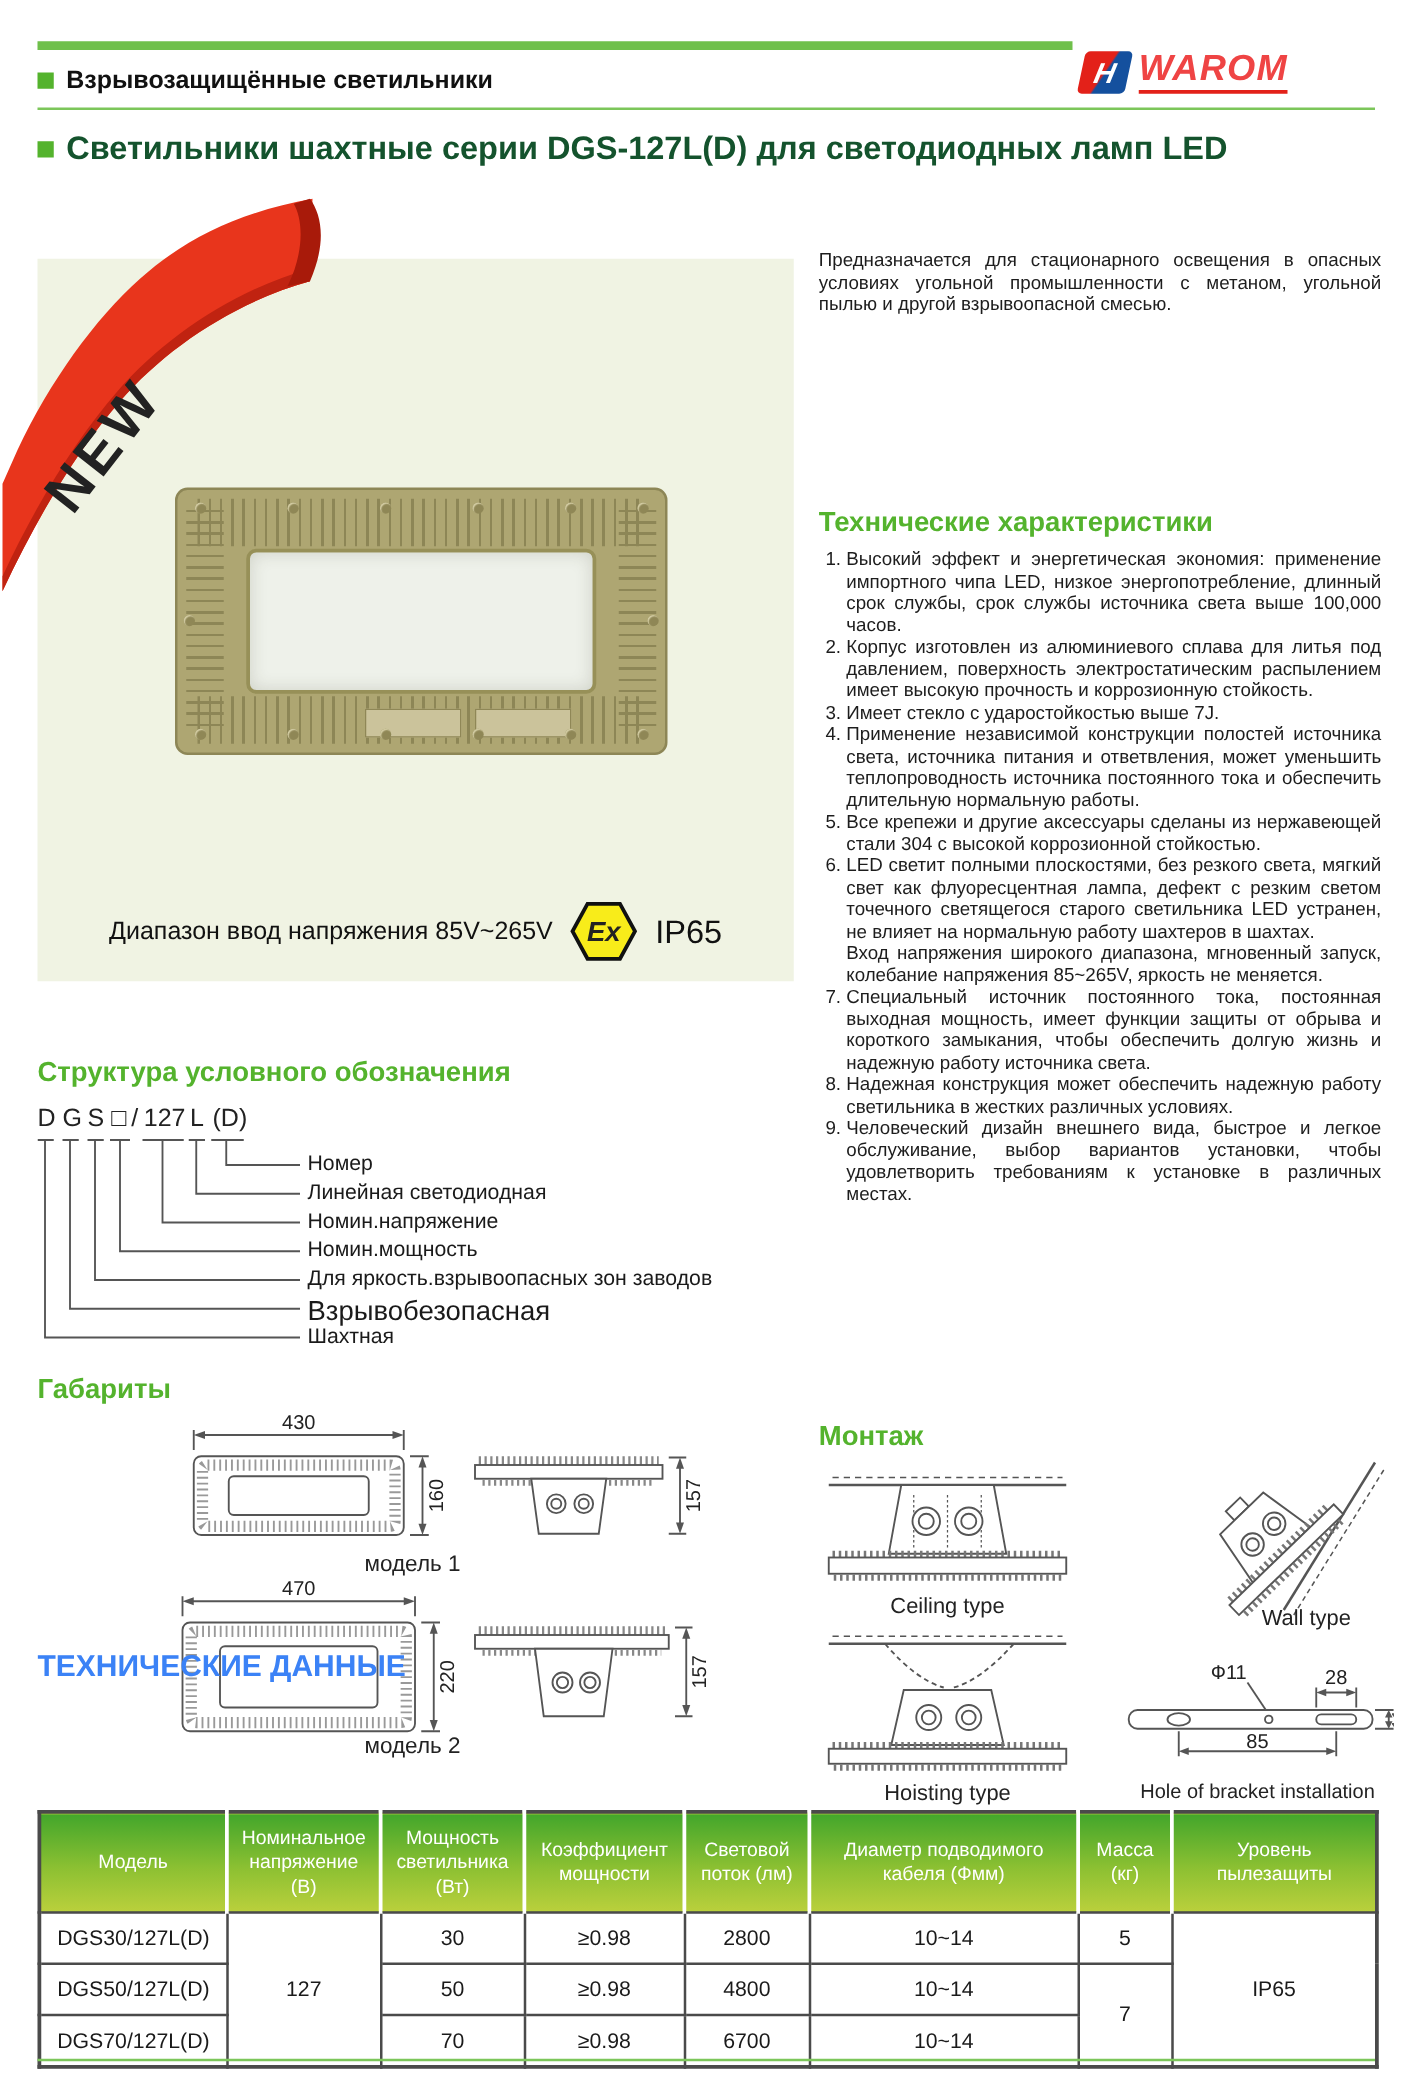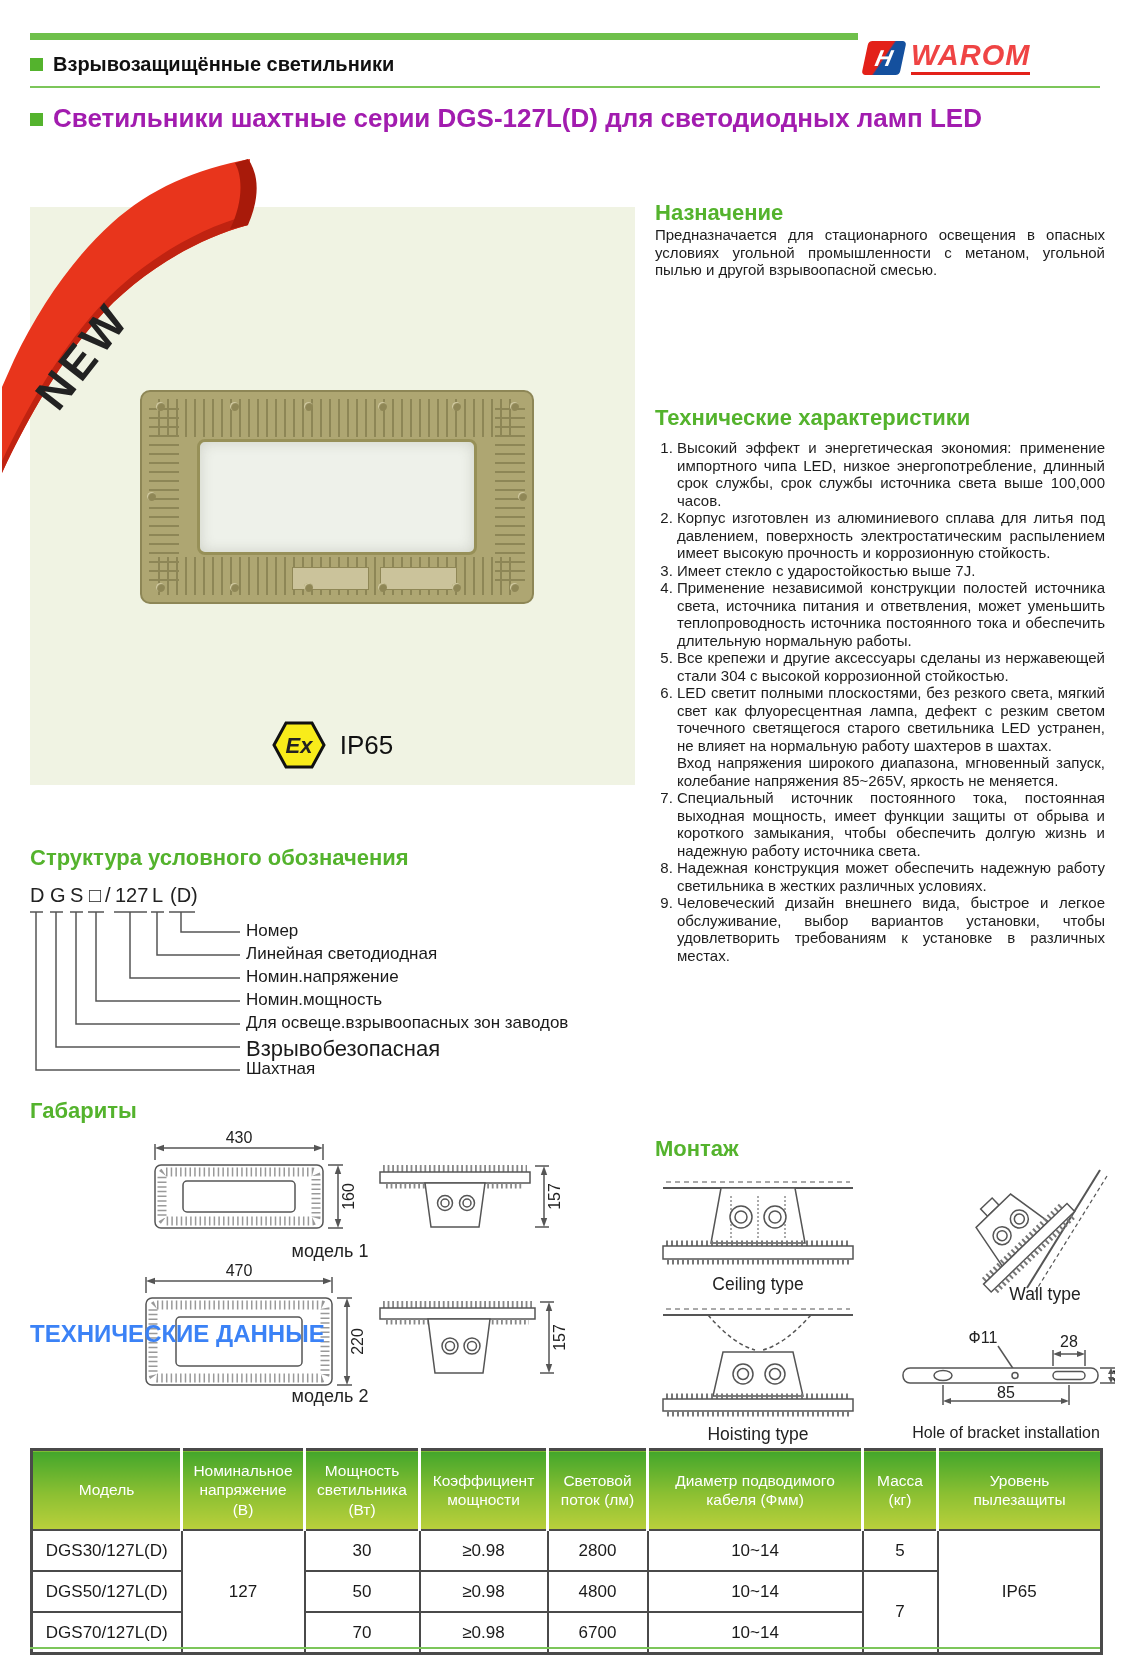--- a/index.html
+++ b/index.html
@@ -50,21 +50,21 @@
 
 <div class="abs" style="left:30px;top:53px;display:flex;align-items:center;">
   <span class="sq"></span>
   <span style="font-weight:bold;font-size:20px;color:#111;">Взрывозащищённые светильники</span>
 </div>
 
 <div class="abs" style="left:30px;top:86px;width:1070px;height:2px;background:#7cc65a;"></div>
 
 <div class="abs" style="left:30px;top:103px;display:flex;align-items:center;">
   <span class="sq" style="margin-top:2px;"></span>
-  <span style="font-weight:bold;font-size:26px;color:#a21caf;">Светильники шахтные серии DGS-127L(D) для светодиодных ламп LED</span>
+  <span style="font-weight:bold;font-size:26px;color:#14532d;">Светильники шахтные серии DGS-127L(D) для светодиодных ламп LED</span>
 </div>
 
 <div class="abs" style="left:30px;top:207px;width:605px;height:578px;background:#f0f3e3;">
 
   <div class="abs" style="left:110px;top:183px;width:390px;height:210px;background:#aea672;
               border:2px solid #8d8656;border-radius:10px;">
     <div class="lampstrip" style="left:16px;right:16px;top:7px;height:38px;
                 background:repeating-linear-gradient(90deg,#8d8656 0 2px,rgba(0,0,0,0) 2px 9px);"></div>
     <div class="lampstrip" style="left:16px;right:16px;bottom:7px;height:38px;
                 background:repeating-linear-gradient(90deg,#8d8656 0 2px,rgba(0,0,0,0) 2px 9px);"></div>
@@ -87,39 +87,39 @@
     <div class="screw" style="left:88px;bottom:10px;"></div>
     <div class="screw" style="left:162px;bottom:10px;"></div>
     <div class="screw" style="left:236px;bottom:10px;"></div>
     <div class="screw" style="left:310px;bottom:10px;"></div>
     <div class="screw" style="left:368px;bottom:10px;"></div>
     <div class="screw" style="left:5px;top:100px;"></div>
     <div class="screw" style="right:5px;top:100px;"></div>
   </div>
 
   <div class="abs" style="left:0;right:0;bottom:16px;display:flex;align-items:center;justify-content:center;gap:14px;">
+    <span style="font-size:20px;color:#111;">Диапазон ввод напряжения 85V~265V</span>
     <svg width="54" height="48" viewBox="0 0 54 48">
       <polygon points="14,2 40,2 52,24 40,46 14,46 2,24" fill="#f8ec1a" stroke="#111" stroke-width="3"></polygon>
       <text x="27" y="32" text-anchor="middle" font-family="DejaVu Serif, serif" font-style="italic" font-weight="bold" font-size="22">Ex</text>
     </svg>
     <span style="font-size:26px;color:#111;">IP65</span>
   </div>
 </div>
 
 <svg class="abs" style="left:0;top:155px;" width="265" height="320" viewBox="0 0 265 320">
   <path d="M250,4 C195,14 150,34 112,68 C76,100 40,150 14,205 L2,232 L2,318
            C30,258 62,205 96,166 C134,122 190,86 248,70 Z" fill="#e8351c"></path>
   <path d="M2,318 C30,258 62,205 96,166 C134,122 190,86 248,70 L248,60
            C190,76 132,114 94,158 C60,197 28,250 2,306 Z" fill="#c02311"></path>
   <path d="M248,4 C258,18 261,40 248,70 L230,74 C243,48 243,22 235,8 Z" fill="#a81a0a"></path>
   <text transform="translate(58,258) rotate(-52)" font-size="46" font-weight="bold" fill="#fff" letter-spacing="4">NEW</text>
 </svg>
 
 <div class="abs" style="left:655px;top:200px;width:450px;">
-  <div class="green-head">Назначение</div>
   <p class="bodytext" style="margin:0;">Предназначается для стационарного освещения в опасных условиях угольной промышленности с метаном, угольной пылью и другой взрывоопасной смесью.</p>
 </div>
 
 <div class="abs" style="left:655px;top:405px;width:450px;">
   <div class="green-head">Технические характеристики</div>
   <ol class="tech bodytext" style="margin-top:8px;">
     <li>Высокий эффект и энергетическая экономия: применение импортного чипа LED, низкое энергопотребление, длинный срок службы, срок службы источника света выше 100,000 часов.</li>
     <li>Корпус изготовлен из алюминиевого сплава для литья под давлением, поверхность электростатическим распылением имеет высокую прочность и коррозионную стойкость.</li>
     <li>Имеет стекло с ударостойкостью выше 7J.</li>
     <li>Применение независимой конструкции полостей источника света, источника питания и ответвления, может уменьшить теплопроводность источника постоянного тока и обеспечить длительную нормальную работы.</li>
@@ -154,21 +154,21 @@
     <path d="M66,2  V91  H210"></path>
     <path d="M46,2  V114 H210"></path>
     <path d="M26,2  V137 H210"></path>
     <path d="M6,2   V160 H210"></path>
   </g>
 </svg>
 <div class="abs" style="left:246px;top:921px;font-size:17px;">Номер</div>
 <div class="abs" style="left:246px;top:944px;font-size:17px;">Линейная светодиодная</div>
 <div class="abs" style="left:246px;top:967px;font-size:17px;">Номин.напряжение</div>
 <div class="abs" style="left:246px;top:990px;font-size:17px;">Номин.мощность</div>
-<div class="abs" style="left:246px;top:1013px;font-size:17px;">Для освеще.взрывоопасных зон заводов</div>
+<div class="abs" style="left:246px;top:1013px;font-size:17px;">Для яркость.взрывоопасных зон заводов</div>
 <div class="abs" style="left:246px;top:1036px;font-size:22px;">Взрывобезопасная</div>
 <div class="abs" style="left:246px;top:1059px;font-size:17px;">Шахтная</div>
 
 <div class="abs green-head" style="left:30px;top:1098px;">Габариты</div>
 
 <svg class="abs" style="left:30px;top:1130px;" width="600" height="280" viewBox="0 0 600 280">
 
   <g stroke="#555" fill="none" stroke-width="1.5">
     <rect x="125" y="35" width="168" height="63" rx="6" fill="#fff"></rect>
     <rect x="132" y="42" width="154" height="49" rx="4" stroke="#999" stroke-width="9" stroke-dasharray="1.5 3.2"></rect>

